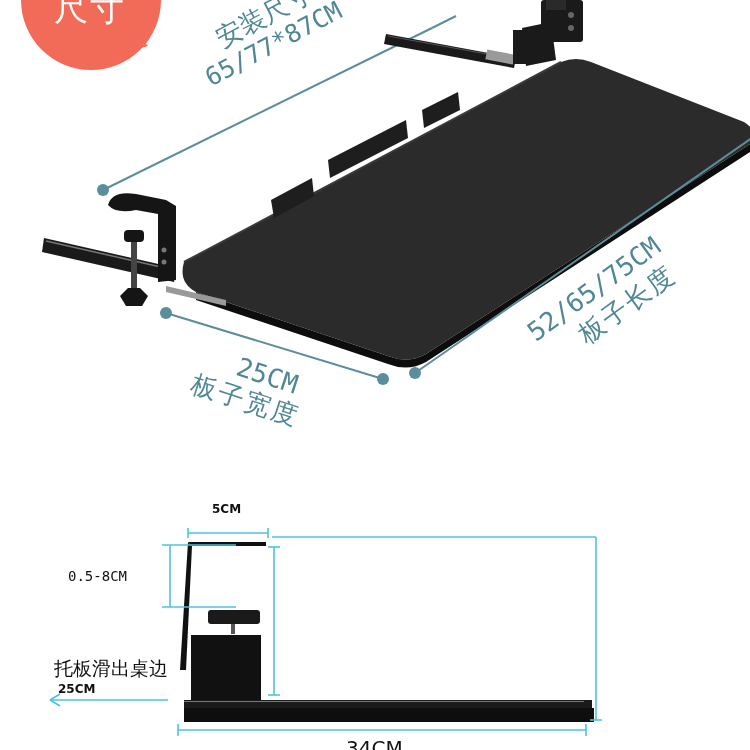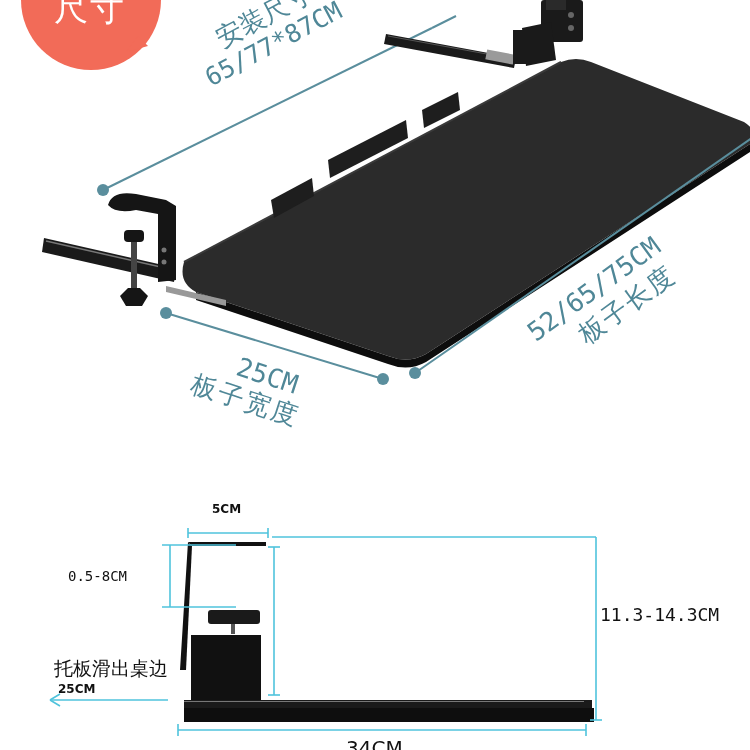--- a/index.html
+++ b/index.html
@@ -150,18 +150,17 @@
     <span class="l2">板子宽度</span>
   </div>
 
   <div class="lbl rot-length">
     <span class="l1">52/65/75CM</span>
     <span class="l2">板子长度</span>
   </div>
 
   <div class="dim dim-5">5CM</div>
   <div class="dim dim-08">0.5-8CM</div>
-  <div class="dim dim-113">11.3-14.3CM</div>
   <div class="dim dim-slide">托板滑出桌边</div>
   <div class="dim dim-25">25CM</div>
   <div class="dim dim-34">34CM</div>
 
 </div>
 
 </body></html>

